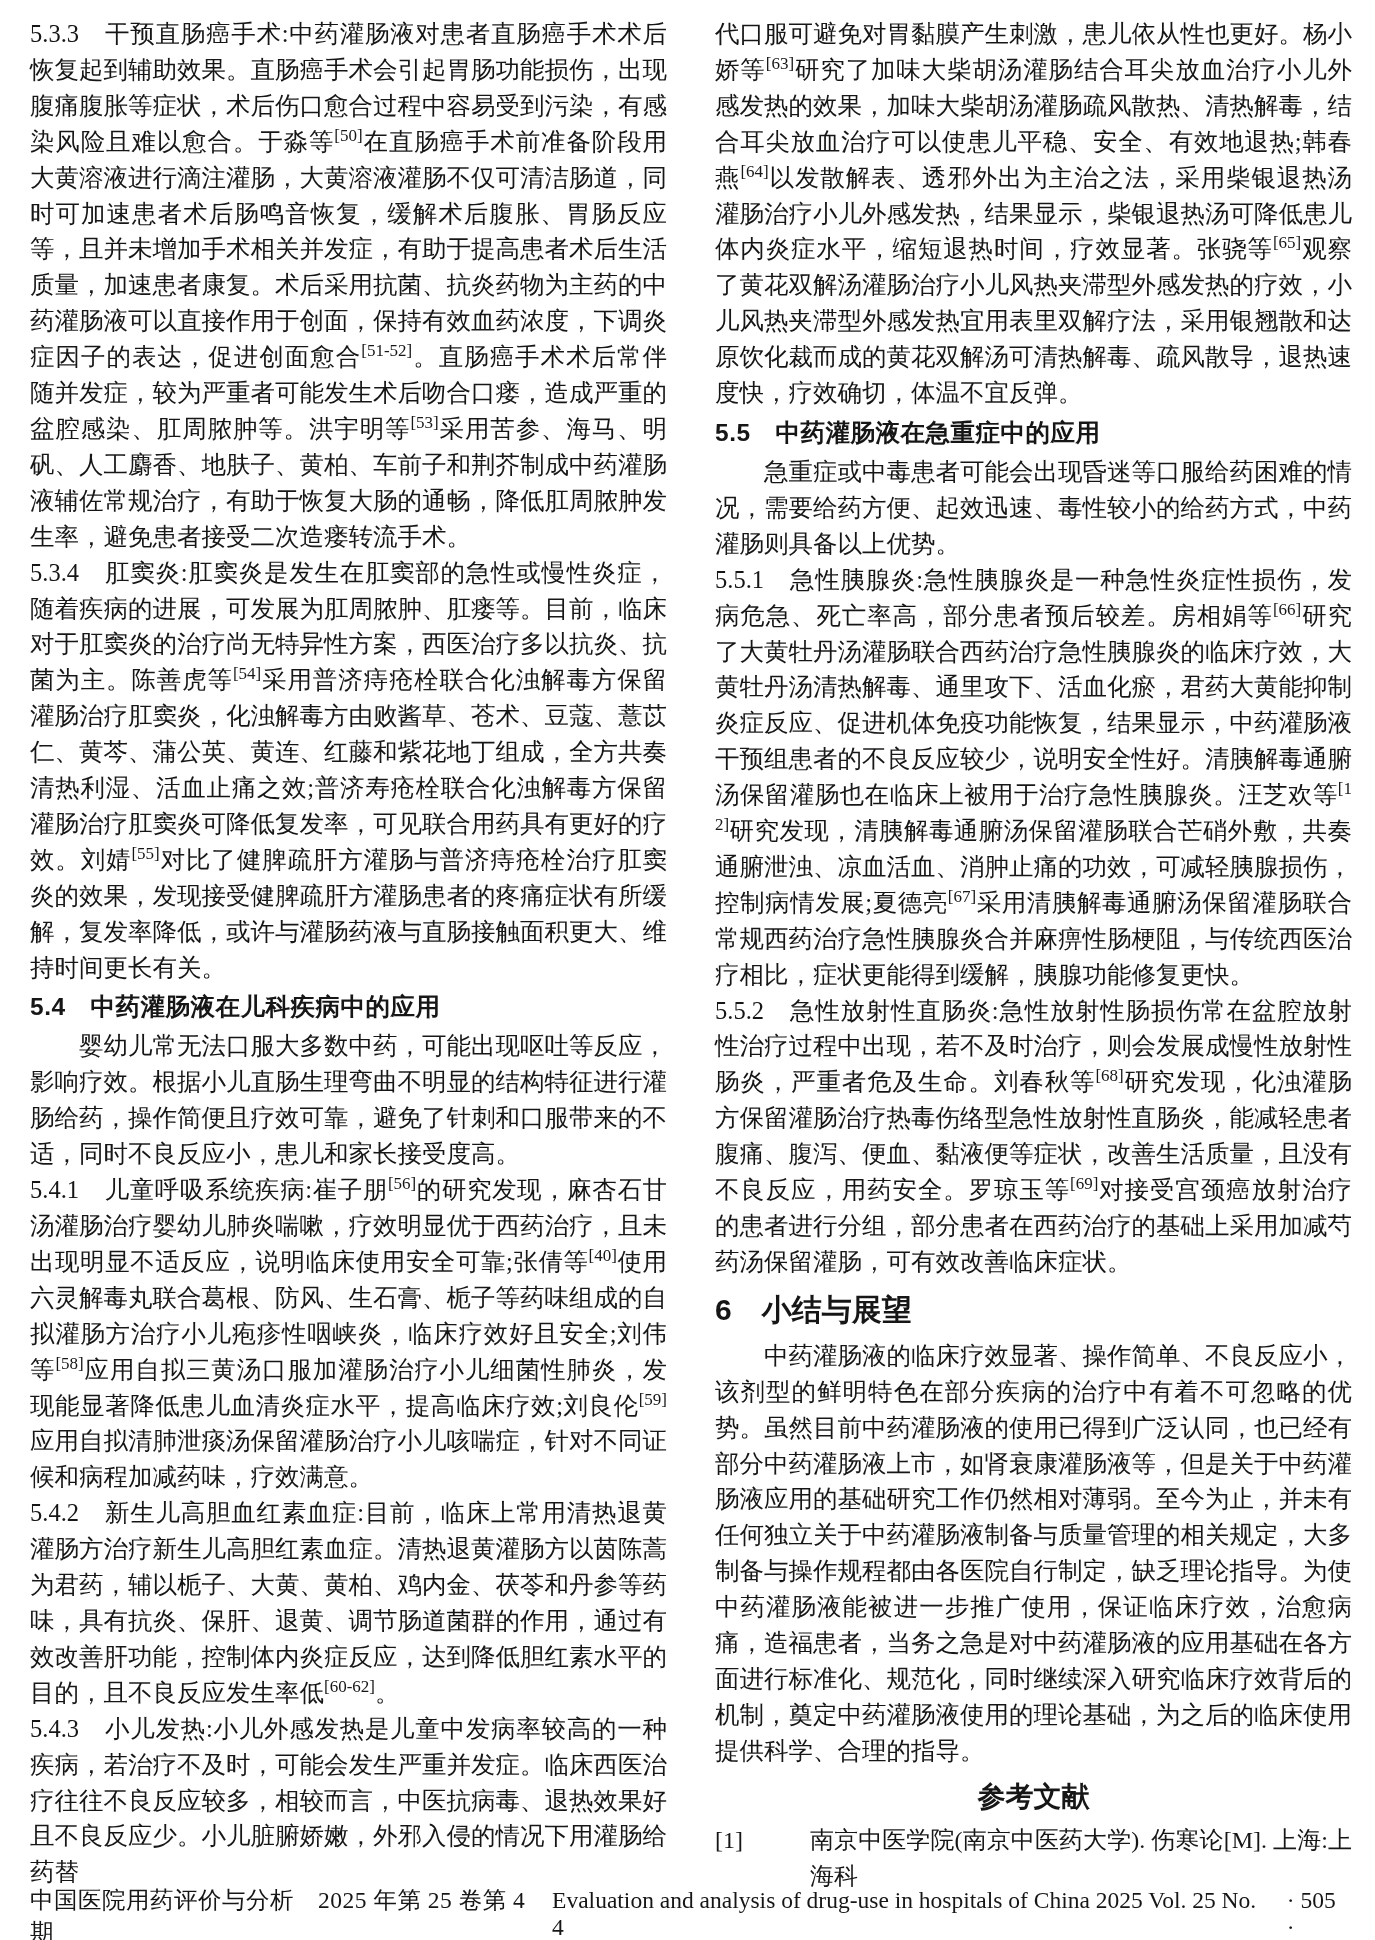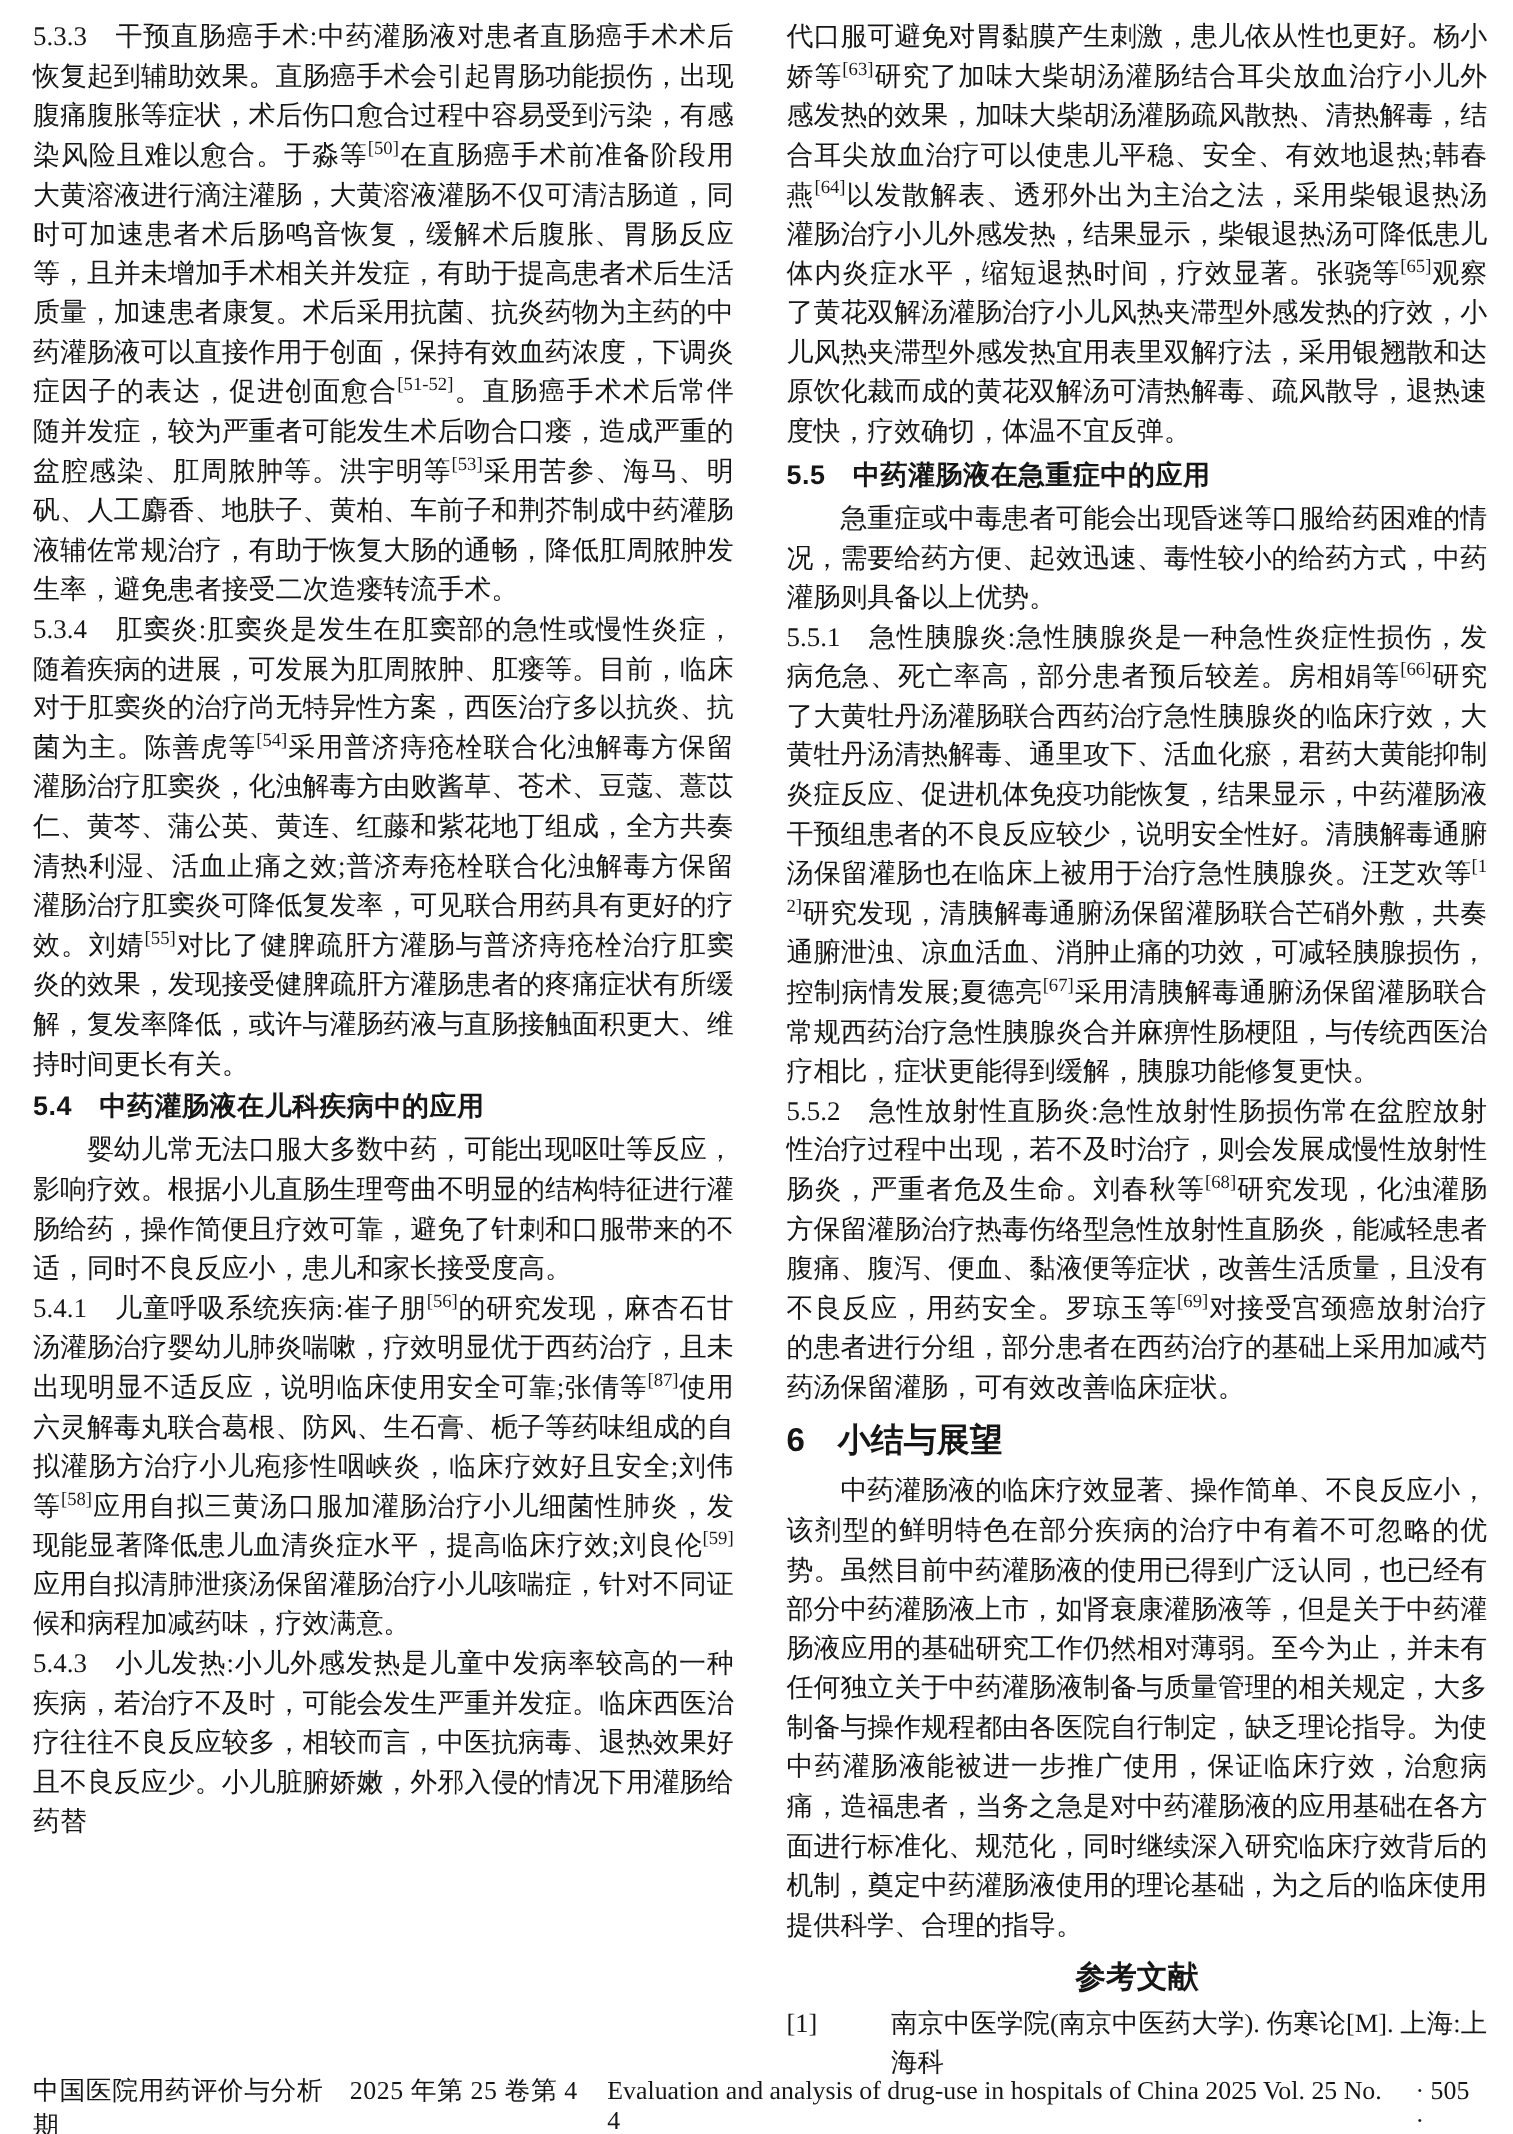--- a/index.html
+++ b/index.html
@@ -87,21 +87,22 @@
 </head>
 <body>
 
 <div class="page">
   <div class="columns">
     <div class="col">
         <p class="para">5.3.3　干预直肠癌手术:中药灌肠液对患者直肠癌手术术后恢复起到辅助效果。直肠癌手术会引起胃肠功能损伤，出现腹痛腹胀等症状，术后伤口愈合过程中容易受到污染，有感染风险且难以愈合。于淼等<sup class="cite">[50]</sup>在直肠癌手术前准备阶段用大黄溶液进行滴注灌肠，大黄溶液灌肠不仅可清洁肠道，同时可加速患者术后肠鸣音恢复，缓解术后腹胀、胃肠反应等，且并未增加手术相关并发症，有助于提高患者术后生活质量，加速患者康复。术后采用抗菌、抗炎药物为主药的中药灌肠液可以直接作用于创面，保持有效血药浓度，下调炎症因子的表达，促进创面愈合<sup class="cite">[51-52]</sup>。直肠癌手术术后常伴随并发症，较为严重者可能发生术后吻合口瘘，造成严重的盆腔感染、肛周脓肿等。洪宇明等<sup class="cite">[53]</sup>采用苦参、海马、明矾、人工麝香、地肤子、黄柏、车前子和荆芥制成中药灌肠液辅佐常规治疗，有助于恢复大肠的通畅，降低肛周脓肿发生率，避免患者接受二次造瘘转流手术。</p>
         <p class="para">5.3.4　肛窦炎:肛窦炎是发生在肛窦部的急性或慢性炎症，随着疾病的进展，可发展为肛周脓肿、肛瘘等。目前，临床对于肛窦炎的治疗尚无特异性方案，西医治疗多以抗炎、抗菌为主。陈善虎等<sup class="cite">[54]</sup>采用普济痔疮栓联合化浊解毒方保留灌肠治疗肛窦炎，化浊解毒方由败酱草、苍术、豆蔻、薏苡仁、黄芩、蒲公英、黄连、红藤和紫花地丁组成，全方共奏清热利湿、活血止痛之效;普济寿疮栓联合化浊解毒方保留灌肠治疗肛窦炎可降低复发率，可见联合用药具有更好的疗效。刘婧<sup class="cite">[55]</sup>对比了健脾疏肝方灌肠与普济痔疮栓治疗肛窦炎的效果，发现接受健脾疏肝方灌肠患者的疼痛症状有所缓解，复发率降低，或许与灌肠药液与直肠接触面积更大、维持时间更长有关。</p>
         <h3 class="h-sub">5.4　中药灌肠液在儿科疾病中的应用</h3>
         <p class="para indent">婴幼儿常无法口服大多数中药，可能出现呕吐等反应，影响疗效。根据小儿直肠生理弯曲不明显的结构特征进行灌肠给药，操作简便且疗效可靠，避免了针刺和口服带来的不适，同时不良反应小，患儿和家长接受度高。</p>
-        <p class="para">5.4.1　儿童呼吸系统疾病:崔子朋<sup class="cite">[56]</sup>的研究发现，麻杏石甘汤灌肠治疗婴幼儿肺炎喘嗽，疗效明显优于西药治疗，且未出现明显不适反应，说明临床使用安全可靠;张倩等<sup class="cite">[87]</sup>使用六灵解毒丸联合葛根、防风、生石膏、栀子等药味组成的自拟灌肠方治疗小儿疱疹性咽峡炎，临床疗效好且安全;刘伟等<sup class="cite">[58]</sup>应用自拟三黄汤口服加灌肠治疗小儿细菌性肺炎，发现能显著降低患儿血清炎症水平，提高临床疗效;刘良伦<sup class="cite">[59]</sup>应用自拟清肺泄痰汤保留灌肠治疗小儿咳喘症，针对不同证候和病程加减药味，疗效满意。</p>
+        <p class="para">5.4.1　儿童呼吸系统疾病:崔子朋<sup class="cite">[56]</sup>的研究发现，麻杏石甘汤灌肠治疗婴幼儿肺炎喘嗽，疗效明显优于西药治疗，且未出现明显不适反应，说明临床使用安全可靠;张倩等<sup class="cite">[40]</sup>使用六灵解毒丸联合葛根、防风、生石膏、栀子等药味组成的自拟灌肠方治疗小儿疱疹性咽峡炎，临床疗效好且安全;刘伟等<sup class="cite">[58]</sup>应用自拟三黄汤口服加灌肠治疗小儿细菌性肺炎，发现能显著降低患儿血清炎症水平，提高临床疗效;刘良伦<sup class="cite">[59]</sup>应用自拟清肺泄痰汤保留灌肠治疗小儿咳喘症，针对不同证候和病程加减药味，疗效满意。</p>
+        <p class="para">5.4.2　新生儿高胆血红素血症:目前，临床上常用清热退黄灌肠方治疗新生儿高胆红素血症。清热退黄灌肠方以茵陈蒿为君药，辅以栀子、大黄、黄柏、鸡内金、茯苓和丹参等药味，具有抗炎、保肝、退黄、调节肠道菌群的作用，通过有效改善肝功能，控制体内炎症反应，达到降低胆红素水平的目的，且不良反应发生率低<sup class="cite">[60-62]</sup>。</p>
         <p class="para">5.4.3　小儿发热:小儿外感发热是儿童中发病率较高的一种疾病，若治疗不及时，可能会发生严重并发症。临床西医治疗往往不良反应较多，相较而言，中医抗病毒、退热效果好且不良反应少。小儿脏腑娇嫩，外邪入侵的情况下用灌肠给药替</p>
       </div>
     <div class="col">
         <p class="para">代口服可避免对胃黏膜产生刺激，患儿依从性也更好。杨小娇等<sup class="cite">[63]</sup>研究了加味大柴胡汤灌肠结合耳尖放血治疗小儿外感发热的效果，加味大柴胡汤灌肠疏风散热、清热解毒，结合耳尖放血治疗可以使患儿平稳、安全、有效地退热;韩春燕<sup class="cite">[64]</sup>以发散解表、透邪外出为主治之法，采用柴银退热汤灌肠治疗小儿外感发热，结果显示，柴银退热汤可降低患儿体内炎症水平，缩短退热时间，疗效显著。张骁等<sup class="cite">[65]</sup>观察了黄花双解汤灌肠治疗小儿风热夹滞型外感发热的疗效，小儿风热夹滞型外感发热宜用表里双解疗法，采用银翘散和达原饮化裁而成的黄花双解汤可清热解毒、疏风散导，退热速度快，疗效确切，体温不宜反弹。</p>
         <h3 class="h-sub">5.5　中药灌肠液在急重症中的应用</h3>
         <p class="para indent">急重症或中毒患者可能会出现昏迷等口服给药困难的情况，需要给药方便、起效迅速、毒性较小的给药方式，中药灌肠则具备以上优势。</p>
         <p class="para">5.5.1　急性胰腺炎:急性胰腺炎是一种急性炎症性损伤，发病危急、死亡率高，部分患者预后较差。房相娟等<sup class="cite">[66]</sup>研究了大黄牡丹汤灌肠联合西药治疗急性胰腺炎的临床疗效，大黄牡丹汤清热解毒、通里攻下、活血化瘀，君药大黄能抑制炎症反应、促进机体免疫功能恢复，结果显示，中药灌肠液干预组患者的不良反应较少，说明安全性好。清胰解毒通腑汤保留灌肠也在临床上被用于治疗急性胰腺炎。汪芝欢等<sup class="cite">[12]</sup>研究发现，清胰解毒通腑汤保留灌肠联合芒硝外敷，共奏通腑泄浊、凉血活血、消肿止痛的功效，可减轻胰腺损伤，控制病情发展;夏德亮<sup class="cite">[67]</sup>采用清胰解毒通腑汤保留灌肠联合常规西药治疗急性胰腺炎合并麻痹性肠梗阻，与传统西医治疗相比，症状更能得到缓解，胰腺功能修复更快。</p>
         <p class="para">5.5.2　急性放射性直肠炎:急性放射性肠损伤常在盆腔放射性治疗过程中出现，若不及时治疗，则会发展成慢性放射性肠炎，严重者危及生命。刘春秋等<sup class="cite">[68]</sup>研究发现，化浊灌肠方保留灌肠治疗热毒伤络型急性放射性直肠炎，能减轻患者腹痛、腹泻、便血、黏液便等症状，改善生活质量，且没有不良反应，用药安全。罗琼玉等<sup class="cite">[69]</sup>对接受宫颈癌放射治疗的患者进行分组，部分患者在西药治疗的基础上采用加减芍药汤保留灌肠，可有效改善临床症状。</p>
         <h2 class="h-major">6　小结与展望</h2>
         <p class="para indent">中药灌肠液的临床疗效显著、操作简单、不良反应小，该剂型的鲜明特色在部分疾病的治疗中有着不可忽略的优势。虽然目前中药灌肠液的使用已得到广泛认同，也已经有部分中药灌肠液上市，如肾衰康灌肠液等，但是关于中药灌肠液应用的基础研究工作仍然相对薄弱。至今为止，并未有任何独立关于中药灌肠液制备与质量管理的相关规定，大多制备与操作规程都由各医院自行制定，缺乏理论指导。为使中药灌肠液能被进一步推广使用，保证临床疗效，治愈病痛，造福患者，当务之急是对中药灌肠液的应用基础在各方面进行标准化、规范化，同时继续深入研究临床疗效背后的机制，奠定中药灌肠液使用的理论基础，为之后的临床使用提供科学、合理的指导。</p>

